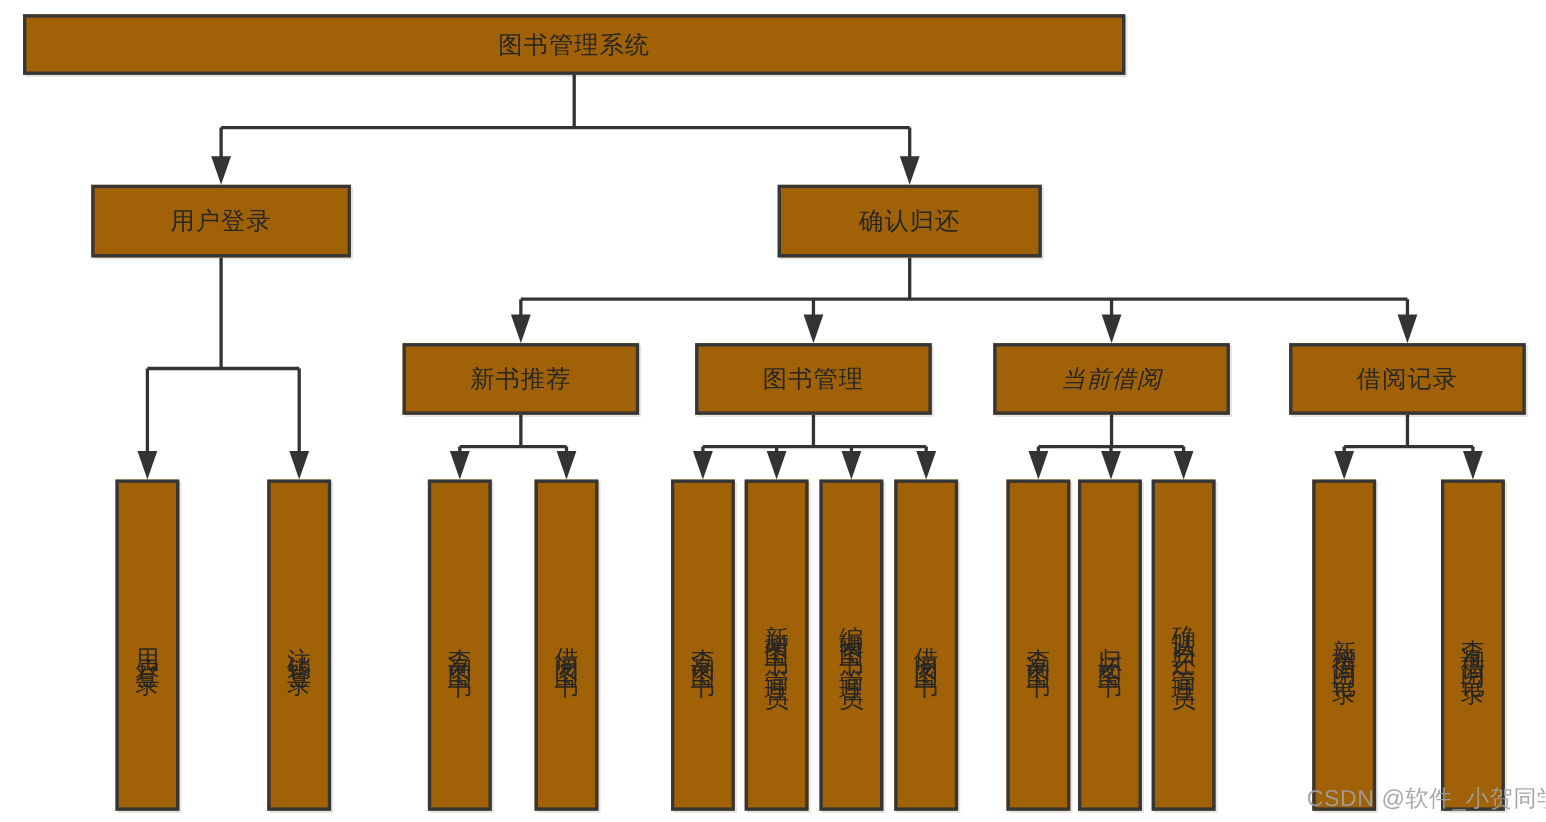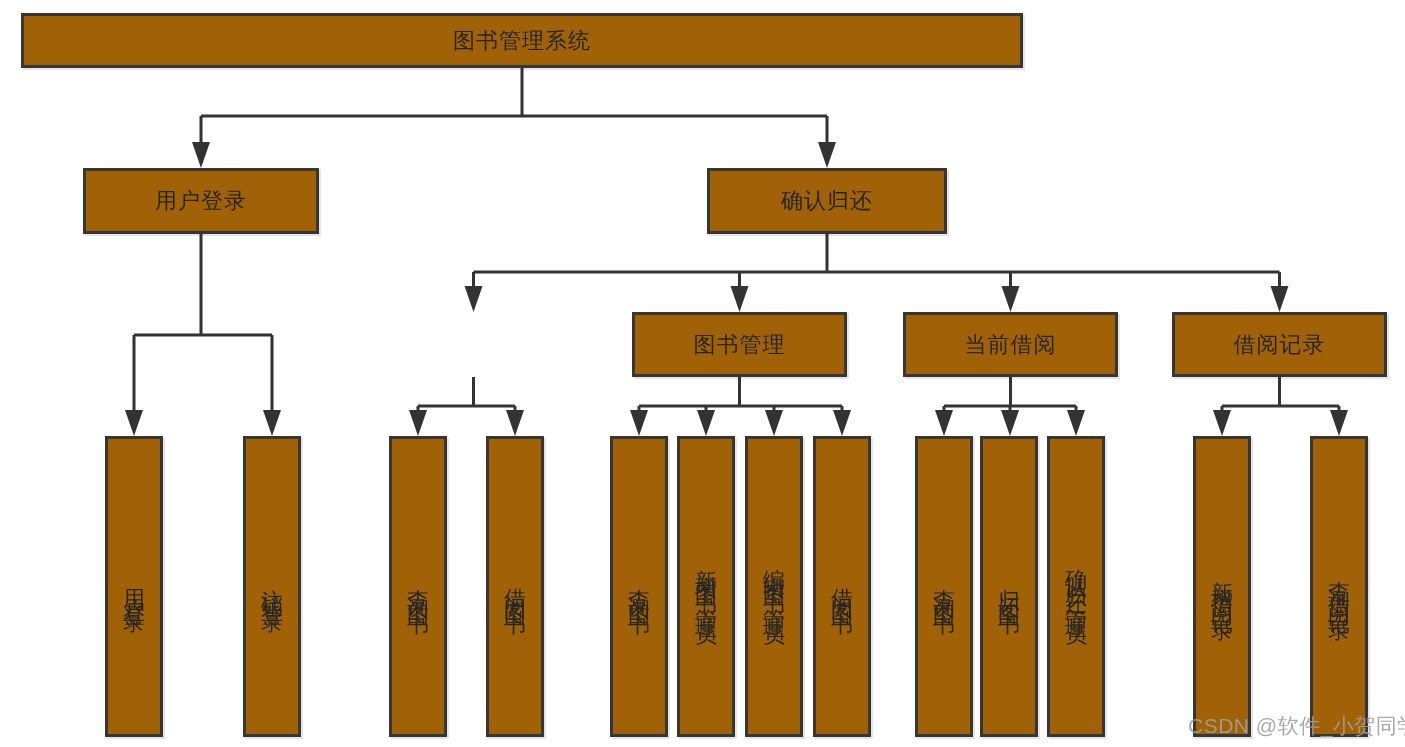--- a/index.html
+++ b/index.html
@@ -88,24 +88,27 @@
     <span class="h-label">图书管理系统</span>
   </div>
 
   <div class="box" style="left:83px; top:168px; width:236px; height:66px;">
     <span class="h-label">用户登录</span>
   </div>
   <div class="box" style="left:707px; top:168px; width:240px; height:66px;">
     <span class="h-label">确认归还</span>
   </div>
 
+  <div class="box" style="left:366px; top:312px; width:215px; height:65px;">
+    <span class="h-label">新书推荐</span>
+  </div>
   <div class="box" style="left:632px; top:312px; width:215px; height:65px;">
     <span class="h-label">图书管理</span>
   </div>
-  <div class="box" style="left:903px; top:312px; width:215px; height:65px;">
+  <div class="box" style="left:903px; top:312px; width:215px; height:65px;font-style:italic;">
     <span class="h-label">当前借阅</span>
   </div>
   <div class="box" style="left:1172px; top:312px; width:215px; height:65px;">
     <span class="h-label">借阅记录</span>
   </div>
 
   <div class="box" style="left:105px; top:436px; width:58px; height:301px;">
     <span class="v-label">用户登录</span>
   </div>
   <div class="box" style="left:243px; top:436px; width:58px; height:301px;">

